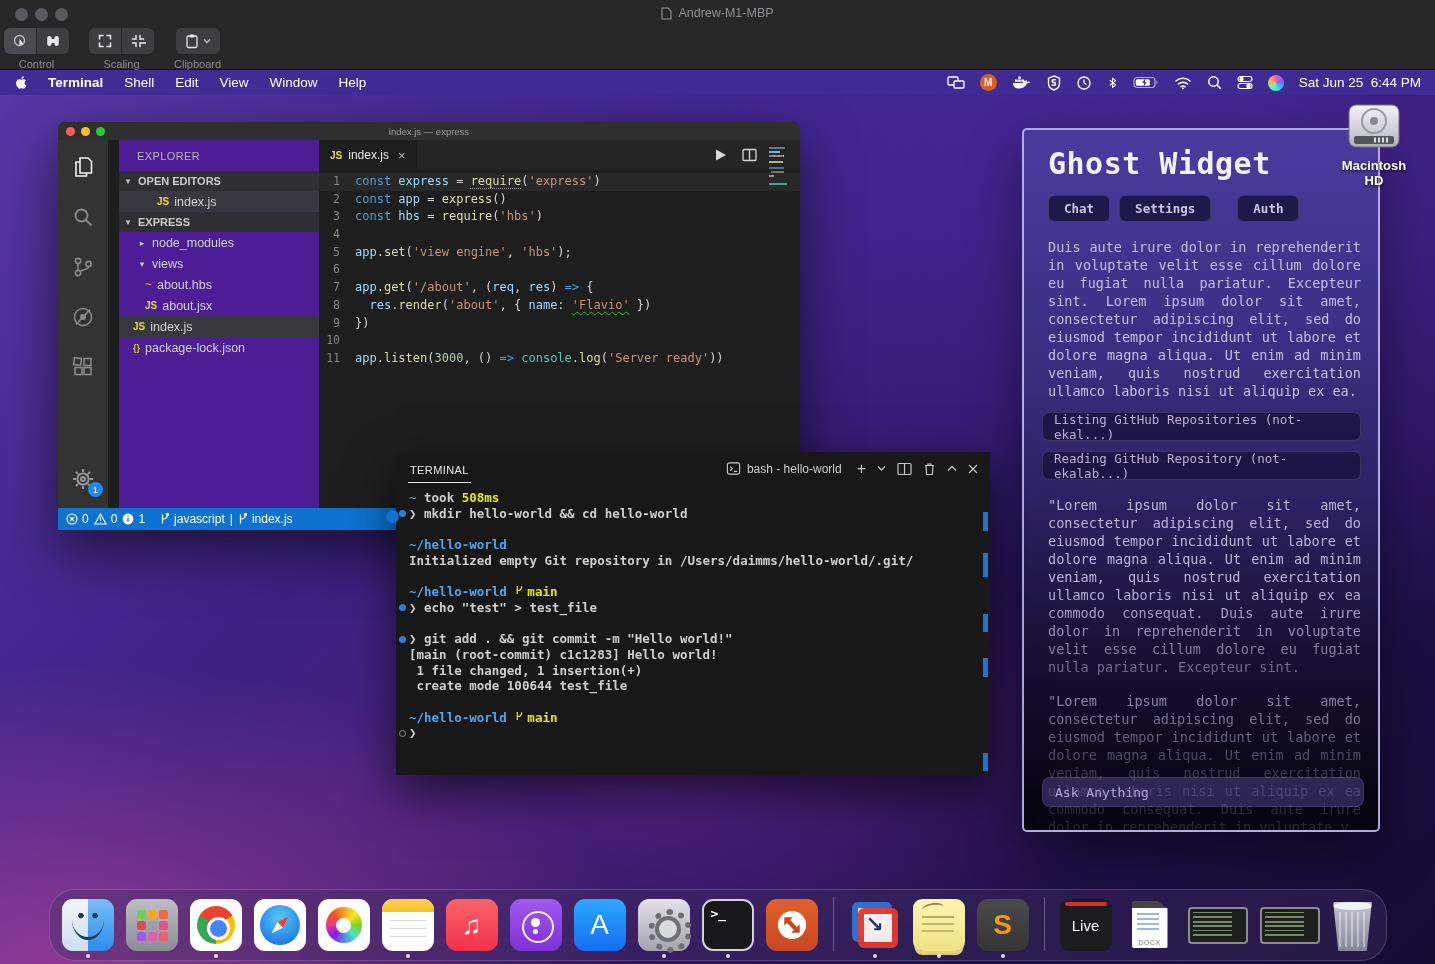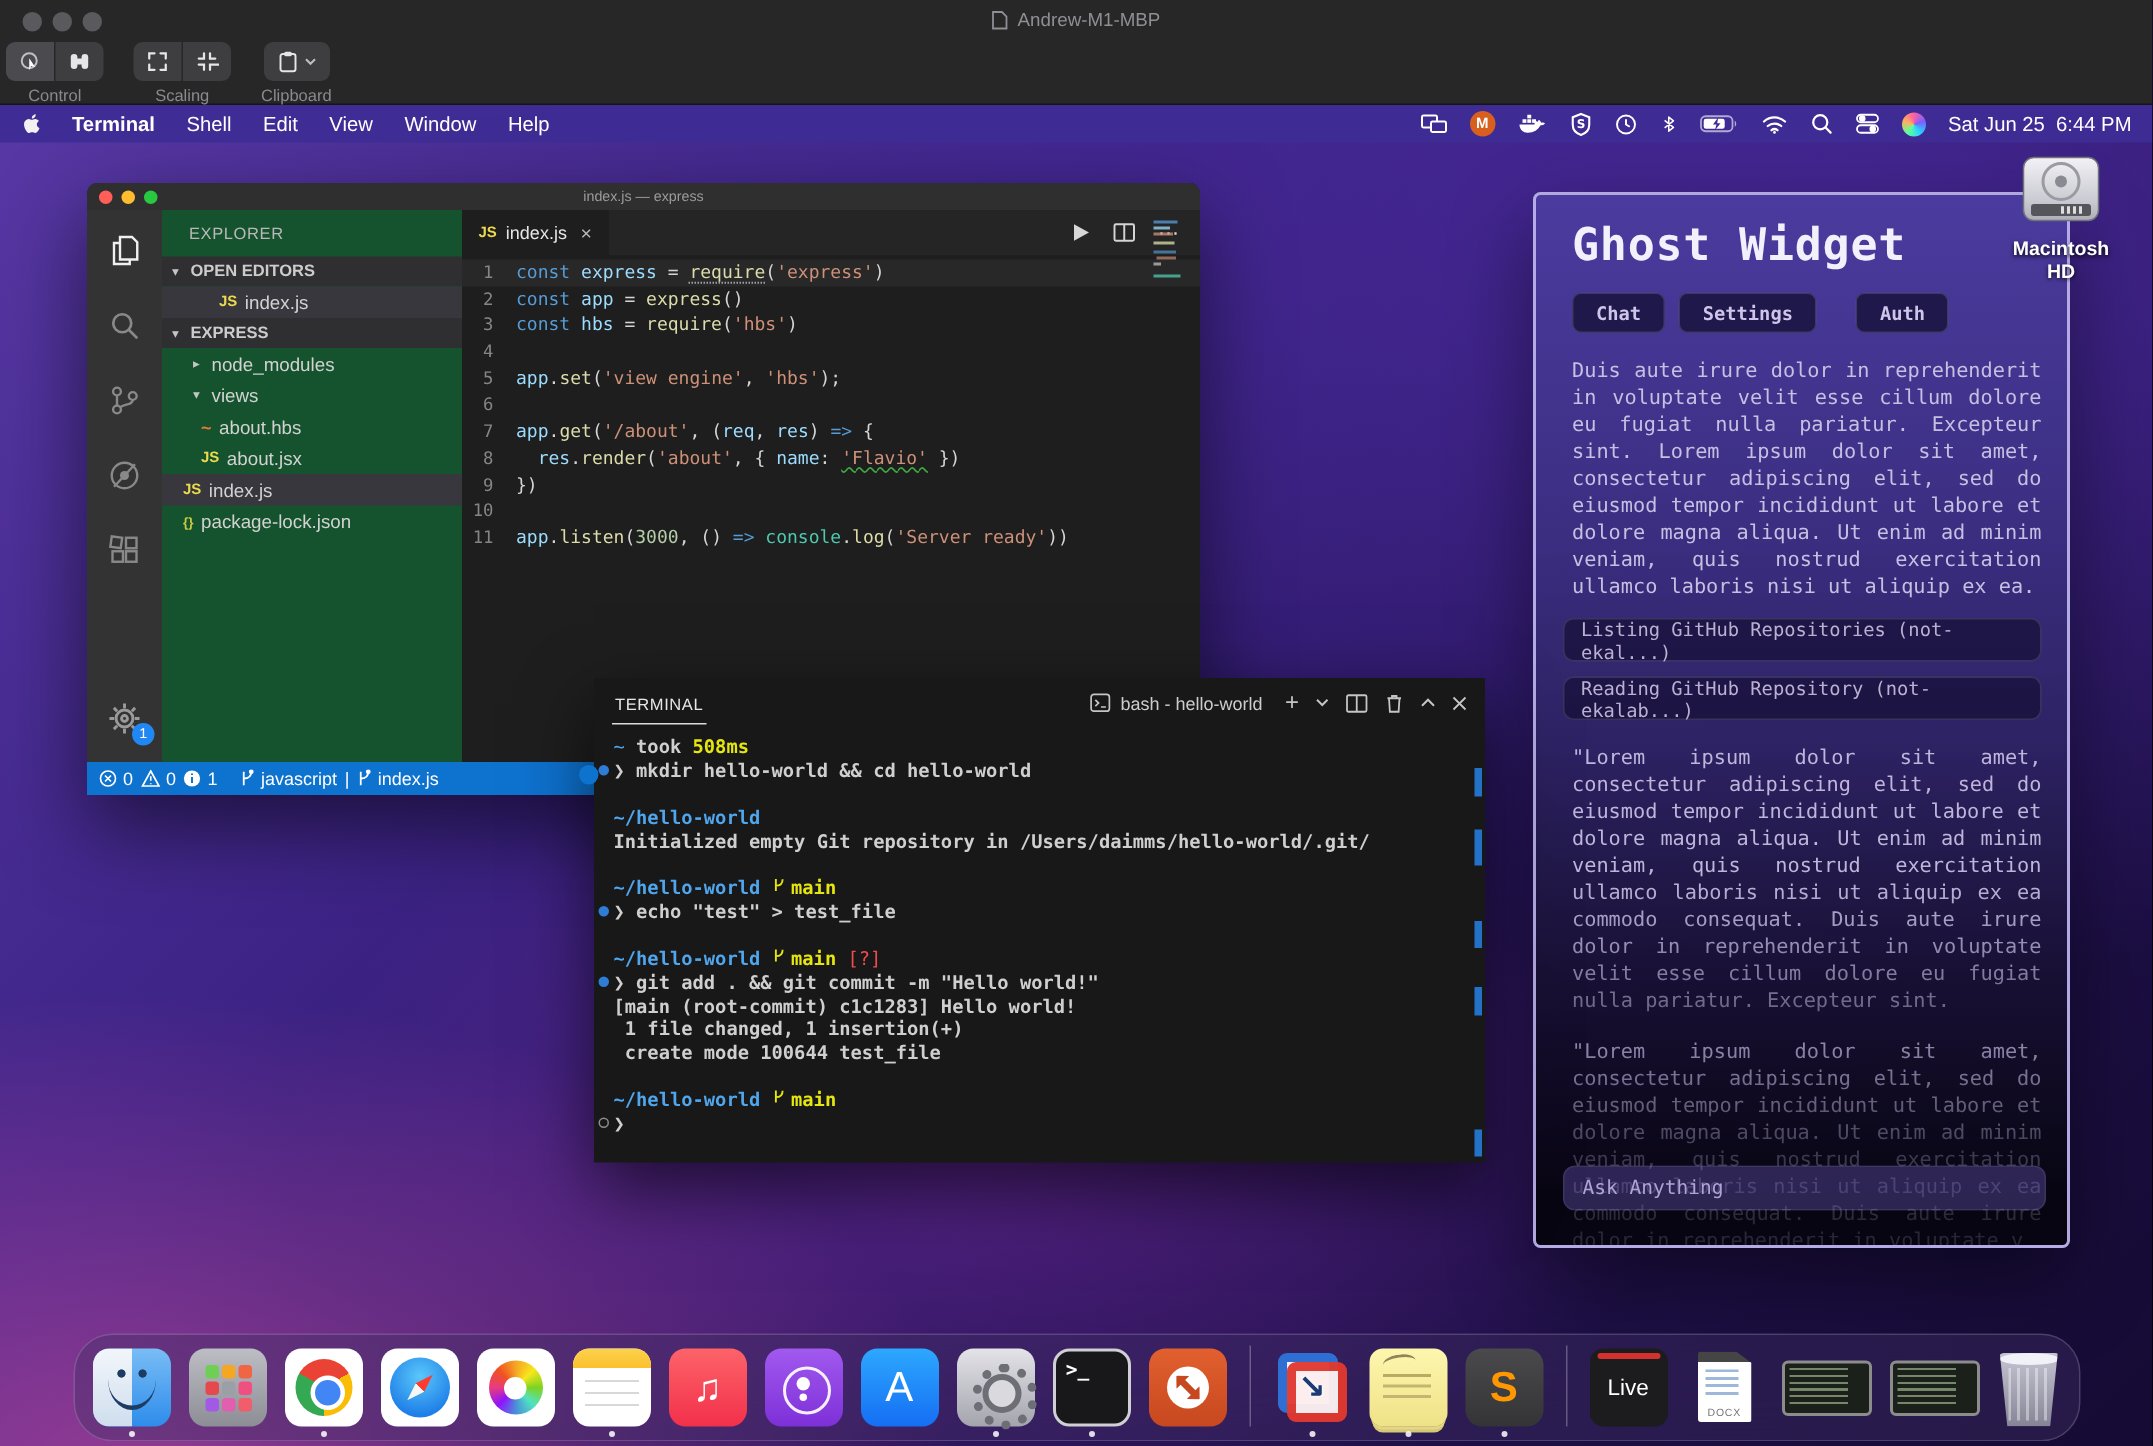--- a/index.html
+++ b/index.html
@@ -42,21 +42,21 @@
   .vscode{position:absolute;left:58px;top:122px;width:742px;height:408px;background:#1e1e1e;border-radius:7px 7px 0 0;box-shadow:0 22px 55px rgba(0,0,0,.55);z-index:2;}
   .vs-titlebar{height:18px;background:#2f2f30;border-radius:7px 7px 0 0;position:relative;display:flex;align-items:center;justify-content:center;}
   .vs-lights{position:absolute;left:8px;display:flex;gap:6px;}
   .vs-lights span{width:9px;height:9px;border-radius:50%;}
   .vs-title{font-size:9.5px;color:#9c9c9c;}
   .vs-body{display:flex;height:368px;}
   .activity{width:50px;background:#333334;display:flex;flex-direction:column;align-items:center;padding-top:14px;gap:24px;flex:none;}
   .act-ic{width:26px;height:26px;display:flex;align-items:center;justify-content:center;}
   .act-gear{margin-top:auto;margin-bottom:16px;position:relative;}
   .gear-badge{position:absolute;right:-7px;bottom:-5px;width:15px;height:15px;border-radius:50%;background:#2188f3;color:#fff;font-size:9.5px;display:flex;align-items:center;justify-content:center;}
-  .sidebar{width:200px;background:#14532d;flex:none;padding-top:5px;color:#cccccc;}
+  .sidebar{width:200px;background:#4c1d95;flex:none;padding-top:5px;color:#cccccc;margin-left:11px;}
   .sb-title{font-size:11px;color:#b9b9b9;letter-spacing:.4px;padding:5px 0 9px 18px;}
   .xrow{height:21px;display:flex;align-items:center;gap:5px;font-size:12.5px;color:#d2d2d2;}
   .xrow.section{background:#2f2f31;font-weight:700;font-size:11px;height:20px;color:#cccccc;}
   .xrow.sel{background:#37373d;}
   .arr{font-size:9px;width:10px;color:#c5c5c5;text-align:center;flex:none;}
   .fi{font-weight:700;font-size:10px;flex:none;}
   .fi-js{color:#ecd94d;}
   .fi-hbs{color:#e37933;font-size:12px;font-weight:700;}
   .fi-json{color:#cbcb41;font-size:9px;}
   .editor{flex:1;display:flex;flex-direction:column;background:#1e1e1e;position:relative;min-width:0;}
@@ -572,23 +572,20 @@
         <div class="trow"><span class="tg"><span class="d"></span></span><span class="tl"><span class="t-fg">❯ mkdir hello-world &amp;&amp; cd hello-world</span></span></div>
         <div class="trow"><span class="tg"></span><span class="tl"></span></div>
         <div class="trow"><span class="tg"></span><span class="tl"><span class="t-pathb">~/hello-world</span></span></div>
         <div class="trow"><span class="tg"></span><span class="tl"><span class="t-fg">Initialized empty Git repository in /Users/daimms/hello-world/.git/</span></span></div>
         <div class="trow"><span class="tg"></span><span class="tl"></span></div>
         <div class="trow"><span class="tg"></span><span class="tl"><span class="t-pathb">~/hello-world </span><span class="gbr"><svg width="9" height="12" viewBox="0 0 10 12" fill="none" stroke="#e5e510" stroke-width="1.4">
                 <path d="M2.5 1.5v9M2.5 6.5c3.5 0 5-1.3 5-4.8"></path>
               </svg></span><span class="t-yb">main</span></span></div>
         <div class="trow"><span class="tg"><span class="d"></span></span><span class="tl"><span class="t-fg">❯ echo "test" &gt; test_file</span></span></div>
         <div class="trow"><span class="tg"></span><span class="tl"></span></div>
-        <div class="trow"><span class="tg"></span><span class="tl"><span class="t-pathb">~/hello-world </span><span class="gbr"><svg width="9" height="12" viewBox="0 0 10 12" fill="none" stroke="#e5e510" stroke-width="1.4">
-                <path d="M2.5 1.5v9M2.5 6.5c3.5 0 5-1.3 5-4.8"></path>
-              </svg></span><span class="t-yb">main </span><span class="t-red">[?]</span></span></div>
         <div class="trow"><span class="tg"><span class="d"></span></span><span class="tl"><span class="t-fg">❯ git add . &amp;&amp; git commit -m "Hello world!"</span></span></div>
         <div class="trow"><span class="tg"></span><span class="tl"><span class="t-fg">[main (root-commit) c1c1283] Hello world!</span></span></div>
         <div class="trow"><span class="tg"></span><span class="tl"><span class="t-fg"> 1 file changed, 1 insertion(+)</span></span></div>
         <div class="trow"><span class="tg"></span><span class="tl"><span class="t-fg"> create mode 100644 test_file</span></span></div>
         <div class="trow"><span class="tg"></span><span class="tl"></span></div>
         <div class="trow"><span class="tg"></span><span class="tl"><span class="t-pathb">~/hello-world </span><span class="gbr"><svg width="9" height="12" viewBox="0 0 10 12" fill="none" stroke="#e5e510" stroke-width="1.4">
                 <path d="M2.5 1.5v9M2.5 6.5c3.5 0 5-1.3 5-4.8"></path>
               </svg></span><span class="t-yb">main</span></span></div>
         <div class="trow"><span class="tg"><span class="c"></span></span><span class="tl"><span class="t-fg">❯</span></span></div>
       </div>

